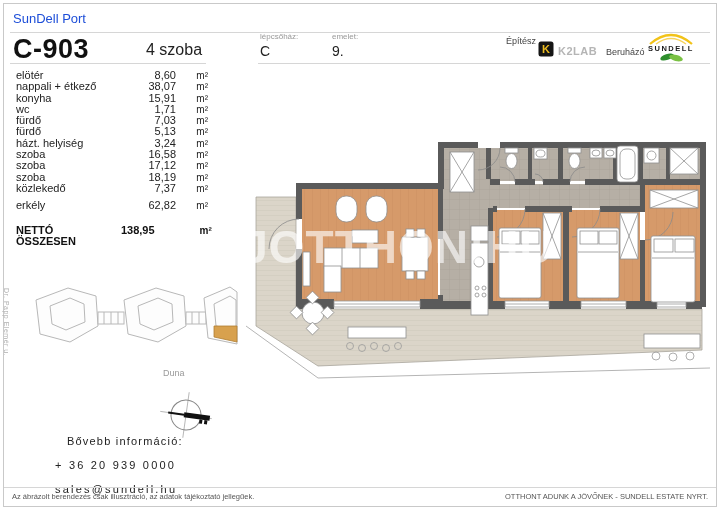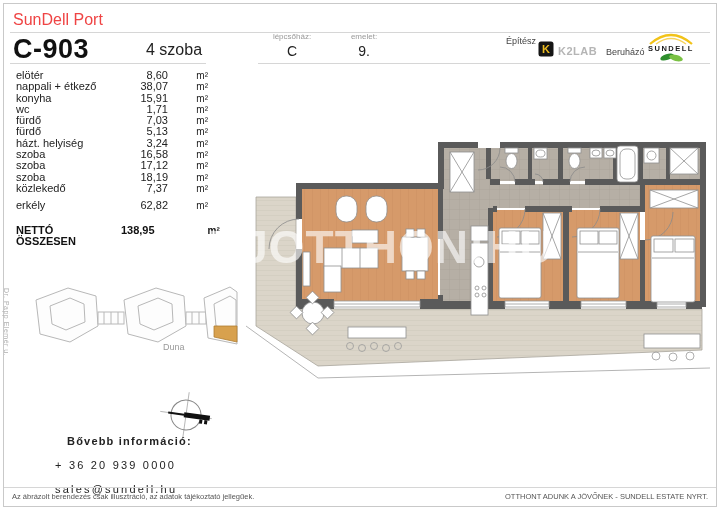--- a/index.html
+++ b/index.html
@@ -1,48 +1,48 @@
 <!DOCTYPE html>
 <html><head>
 <meta charset="utf-8">
 <style>
   html,body{margin:0;padding:0;background:#fff;}
   .page{position:relative;width:720px;height:510px;background:#fff;
         font-family:"Liberation Sans",sans-serif;overflow:hidden;}
   .frame{position:absolute;left:3px;top:3px;right:3px;bottom:3px;border:1px solid #c9c9c9;}
   .hl{position:absolute;height:1px;background:#d6d6d6;}
   .txt{position:absolute;white-space:nowrap;}
-  .project{left:13px;top:11px;font-size:16px;color:#ef4444;}
+  .project{left:13px;top:11px;font-size:13px;color:#1d4ed8;}
   .unitid{left:13px;top:34px;font-size:27px;font-weight:bold;color:#111;letter-spacing:.5px;}
   .rooms{left:146px;top:41px;font-size:16px;color:#222;}
-  .metacol{position:absolute;top:32px;width:64px;text-align:center;}
+  .metacol{position:absolute;top:32px;width:64px;text-align:left;}
   .metacol .ml{font-size:8px;color:#999;display:block;}
   .metacol .mv{font-size:14px;color:#222;display:block;margin-top:2px;}
   .plabel{font-size:9px;color:#444;}
   .k2text{left:558px;top:45px;font-size:11px;font-weight:bold;color:#b5b5b5;letter-spacing:.5px;}
   
   .atable{position:absolute;left:16px;top:70px;width:192px;font-size:11px;color:#222;}
   .trow{display:flex;line-height:11.3px;height:11.3px;}
   .trow .lab{flex:1;}
   .trow .val{width:46px;text-align:right;}
-  .trow .unit{width:32px;text-align:right;font-size:10px;margin-left:8px;}
+  .trow .unit{width:32px;text-align:right;font-size:10px;}
   .balcrow{position:absolute;left:16px;top:200px;width:192px;font-size:11px;color:#222;}
   .totrow{position:absolute;left:16px;top:225px;width:192px;font-size:11px;font-weight:bold;color:#111;gap:45px;}
   
   .contact{position:absolute;left:55px;top:435px;font-size:11px;color:#222;}
-  .contact .c1{font-weight:bold;letter-spacing:1.2px;padding-left:12px;}
+  .contact .c1{font-weight:normal;letter-spacing:1.2px;padding-left:12px;}
   .contact .c2,.contact .c3{letter-spacing:2.2px;margin-top:12px;}
   
   .foot{position:absolute;top:492px;font-size:7.5px;color:#555;}
   
   .wm{position:absolute;left:208px;top:220px;font-size:46px;font-weight:bold;
       color:rgba(255,255,255,.62);letter-spacing:1px;z-index:5;pointer-events:none;}
   .street{position:absolute;left:3px;top:288px;font-size:7px;color:#b0b0b0;
           writing-mode:vertical-rl;letter-spacing:.5px;}
-  .duna{position:absolute;left:115px;top:342px;font-size:9px;color:#9a9a9a;padding-left:48px;}
+  .duna{position:absolute;left:115px;top:368px;font-size:9px;color:#9a9a9a;padding-left:48px;}
   svg{position:absolute;}
 </style>
 </head>
 <body>
 
 <div class="page">
   <div class="frame"></div>
 
   <div class="txt project">SunDell Port</div>
   <div class="hl" style="left:10px;right:10px;top:32px"></div>

